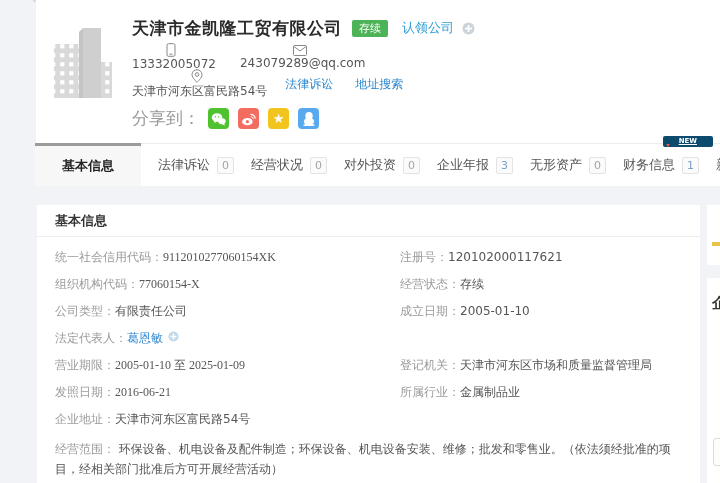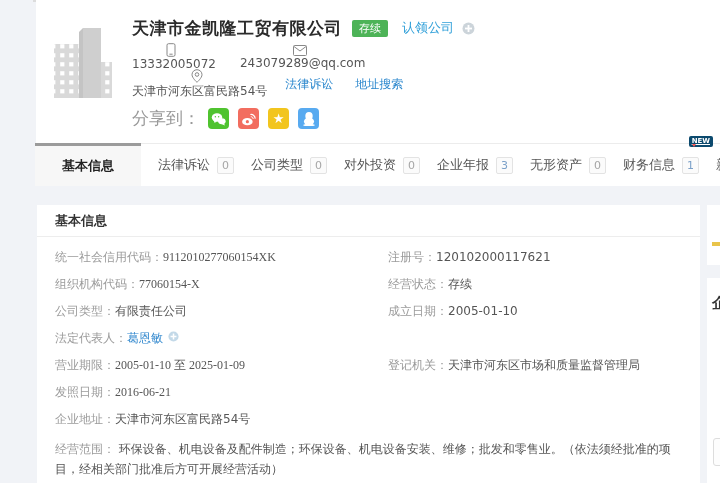--- a/index.html
+++ b/index.html
@@ -39,31 +39,31 @@
   .tab-bar{position:absolute;left:35px;top:143px;right:0;height:42px;background:#fff;
     border-top:1px solid #ececec;display:flex;align-items:stretch;}
   .tab{display:flex;align-items:center;font-size:13px;color:#555;cursor:pointer;
     padding:0 0;margin-left:17px;position:relative;white-space:nowrap;}
   .tab.active{margin-left:0;background:#f7f7f7;border-top:3px solid #9b9b9b;
     padding:0 27px;font-weight:bold;color:#222;margin-top:-1px;}
   .count{margin-left:7px;font-size:11px;color:#a6a6a6;background:#fbfbfb;
     border:1px solid #e3e3e3;border-radius:2px;padding:0 4px;height:15px;line-height:15px;}
   .count.hot{color:#7ba0c8;}
   .new-badge{position:absolute;top:-8px;right:-14px;background:#0c4a6e;color:#fff;
-    font-size:7px;font-weight:bold;padding:1px 3px;border-radius:2px;line-height:9px;text-decoration:underline;}
+    font-size:7px;font-weight:bold;padding:1px 16px;border-radius:2px;line-height:9px;text-decoration:underline;}
   .new-badge::after{content:"";position:absolute;left:3px;bottom:-3px;
     border:3px solid transparent;border-top-color:#ef5350;border-left-width:2px;border-right-width:2px;}
   
   .main-panel{position:absolute;left:37px;top:205px;width:663px;height:278px;background:#fff;}
   .panel-header{height:31px;line-height:31px;padding:0 18px;border-bottom:1px solid #ededed;
     font-size:13px;font-weight:bold;color:#333;}
   .fields{padding:13px 18px 0;}
   .frow{display:flex;margin-bottom:12px;font-size:12px;line-height:15px;}
   .fcell-left{width:333px;display:flex;font-family:Liberation Serif, serif;}
-  .fcell-right{flex:1;display:flex;}
+  .fcell-right{flex:1;display:flex;margin-left:12px;}
   .flabel{color:#9b9b9b;flex-shrink:0;}
   .fvalue{color:#555;}
   .rep-link{color:#2e86cd;text-decoration:none;cursor:pointer;}
   .scope{font-size:12px;line-height:20px;margin:0;}
   
   .side-card1{position:absolute;left:707px;top:205px;width:13px;height:60px;background:#fff;}
   .side-card1 .gold{position:absolute;left:5px;top:37px;width:8px;height:4px;background:#e9c44a;}
   .side-card2{position:absolute;left:707px;top:278px;width:13px;height:205px;background:#fff;overflow:hidden;}
   .side-card2 .ptxt{position:absolute;left:5px;top:16px;font-size:15px;font-weight:bold;color:#333;}
   .side-card2 .pbtn{position:absolute;left:6px;top:160px;width:20px;height:26px;
@@ -169,21 +169,21 @@
 
 <div class="tab-bar">
   <div class="tab active">
     <span>基本信息</span>
   </div>
   <div class="tab">
     <span>法律诉讼</span>
       <span class="count">0</span>
   </div>
   <div class="tab">
-    <span>公司类型</span>
+    <span>经营状况</span>
       <span class="count">0</span>
   </div>
   <div class="tab">
     <span>对外投资</span>
       <span class="count">0</span>
   </div>
   <div class="tab">
     <span>企业年报</span>
       <span class="count hot">3</span>
   </div>
@@ -261,20 +261,24 @@
         <span class="flabel">登记机关：</span>
         <span class="fvalue">天津市河东区市场和质量监督管理局</span>
       </div>
     </div>
 
     <div class="frow">
       <div class="fcell-left">
         <span class="flabel">发照日期：</span>
         <span class="fvalue">2016-06-21</span>
       </div>
+      <div class="fcell-right">
+        <span class="flabel">所属行业：</span>
+        <span class="fvalue">金属制品业</span>
+      </div>
     </div>
 
     <div class="frow">
       <span class="flabel">企业地址：</span>
       <span class="fvalue">天津市河东区富民路54号</span>
     </div>
 
     <p class="scope">
       <span class="flabel">经营范围：</span>
       <span class="fvalue">环保设备、机电设备及配件制造；环保设备、机电设备安装、维修；批发和零售业。（依法须经批准的项目，经相关部门批准后方可开展经营活动）</span>

